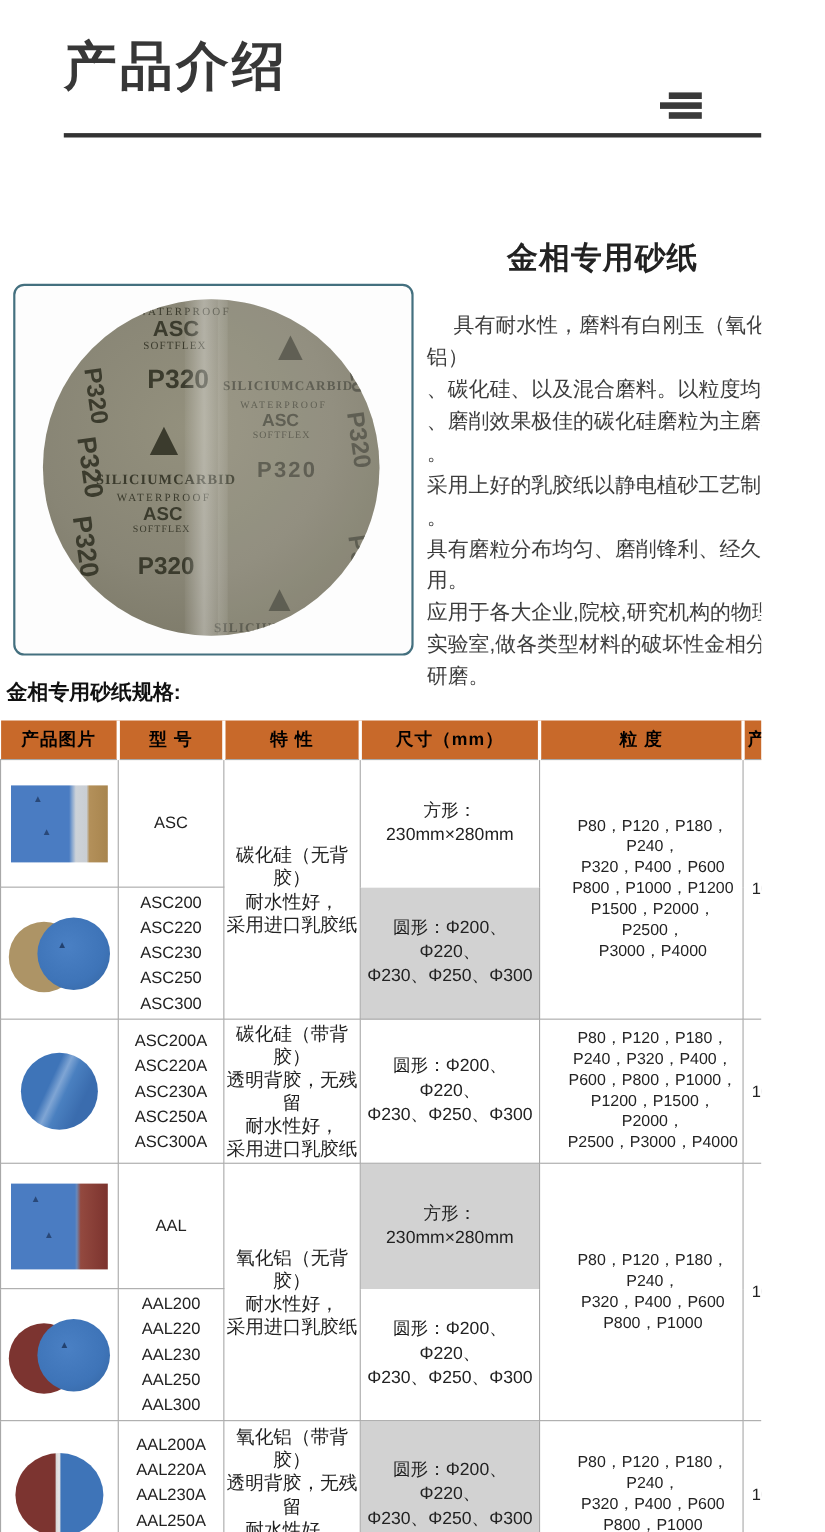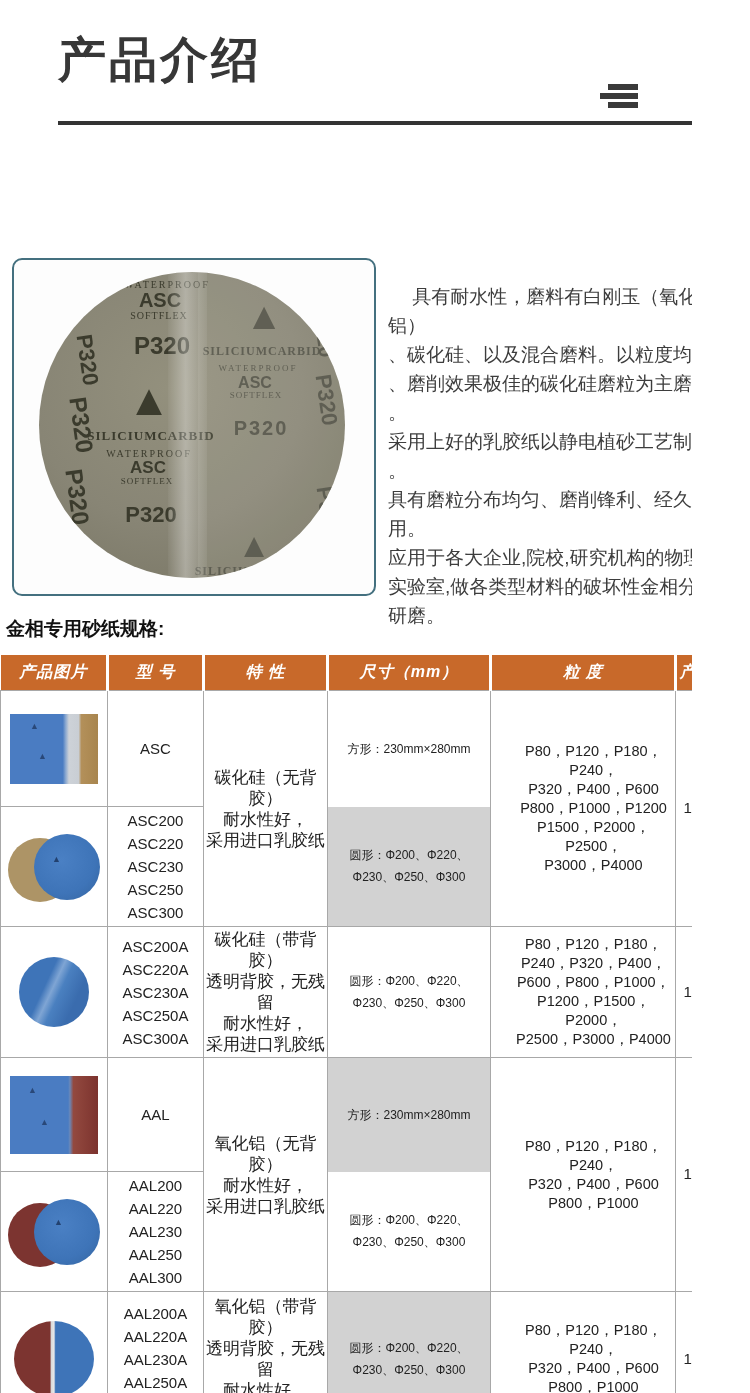--- a/index.html
+++ b/index.html
@@ -59,29 +59,29 @@
   .intro-title{position:absolute;left:392px;top:216px;width:312px;text-align:center;
                font-size:28px;font-weight:700;color:#222;letter-spacing:1px;}
   .intro-body{position:absolute;left:388px;top:282px;width:346px;font-size:19px;
               line-height:29px;color:#3d3d3d;white-space:pre-line;}
 
   
   .specs-label{position:absolute;left:6px;top:616px;font-size:19px;font-weight:700;color:#111;}
   .spec-table{position:absolute;left:0;top:655px;width:750px;border-collapse:collapse;
               table-layout:fixed;text-align:center;}
   .c1{width:107px}.c2{width:96px}.c3{width:124px}.c4{width:163px}.c5{width:185px}.c6{width:75px}
-  th{background:#c8692a;color:#ffffff;font-size:16px;font-weight:700;height:35px;
-     padding:0;border:none;border-left:3px solid #fff;letter-spacing:1px;font-style:italic;}
+  th{background:#c8692a;color:#000000;font-size:16px;font-weight:700;height:35px;
+     padding:0;border:none;border-left:3px solid #fff;letter-spacing:1px;}
   th:first-child{border-left:none;}
   td{border:1px solid #a8a8a8;padding:2px;vertical-align:middle;color:#222;background:#fff;}
   td.gray{background:#d2d2d2;}
   .pre{white-space:pre-line;}
   .model{font-size:15px;line-height:23px;}
   .feature{font-size:17px;line-height:21px;}
-  .size{font-size:12px;line-height:22px;}
+  .size{font-size:16px;line-height:22px;}
   .grit{font-size:14.5px;line-height:19px;padding-left:23px;}
   .qty{font-size:15px;}
   .no-bb{border-bottom:none;} .no-bt{border-top:none;}
   .h1a{height:111px}.h1b{height:112px}.h2{height:119px}.h3a{height:109px}.h3b{height:112px}.h4{height:130px}
 
   
   .pimg{position:relative;margin:0 auto;}
   .tri{position:absolute;color:rgba(15,30,60,0.55);font-size:9px;line-height:9px;}
   .sheets1{width:88px;height:70px;
     background:linear-gradient(90deg,#4a7cc2 0%,#4a7cc2 60%,#86a5cf 63%,#cdd2d8 67%,#c9ced4 78%,#b3905a 81%,#a8854e 100%);}
@@ -134,20 +134,21 @@
       <span class="mk bold rot fade m20">P320</span>
       <span class="mk bold rot fade m21">P320</span>
       <span class="mk bold rot fade m22">P320</span>
       <span class="mk fade m23">▲</span>
       <span class="mk srf bold fade m24">SILICIUMCARBID</span>
       <div class="rshade"></div>
       <div class="film"></div>
     </div>
   </div>
 
+  <div class="intro-title">金相专用砂纸</div>
   <div class="intro-body">　 具有耐水性，磨料有白刚玉（氧化铝）
 、碳化硅、以及混合磨料。以粒度均匀
 、磨削效果极佳的碳化硅磨粒为主磨料
 。
 采用上好的乳胶纸以静电植砂工艺制造
 。
 具有磨粒分布均匀、磨削锋利、经久耐
 用。
 应用于各大企业,院校,研究机构的物理
 实验室,做各类型材料的破坏性金相分析

